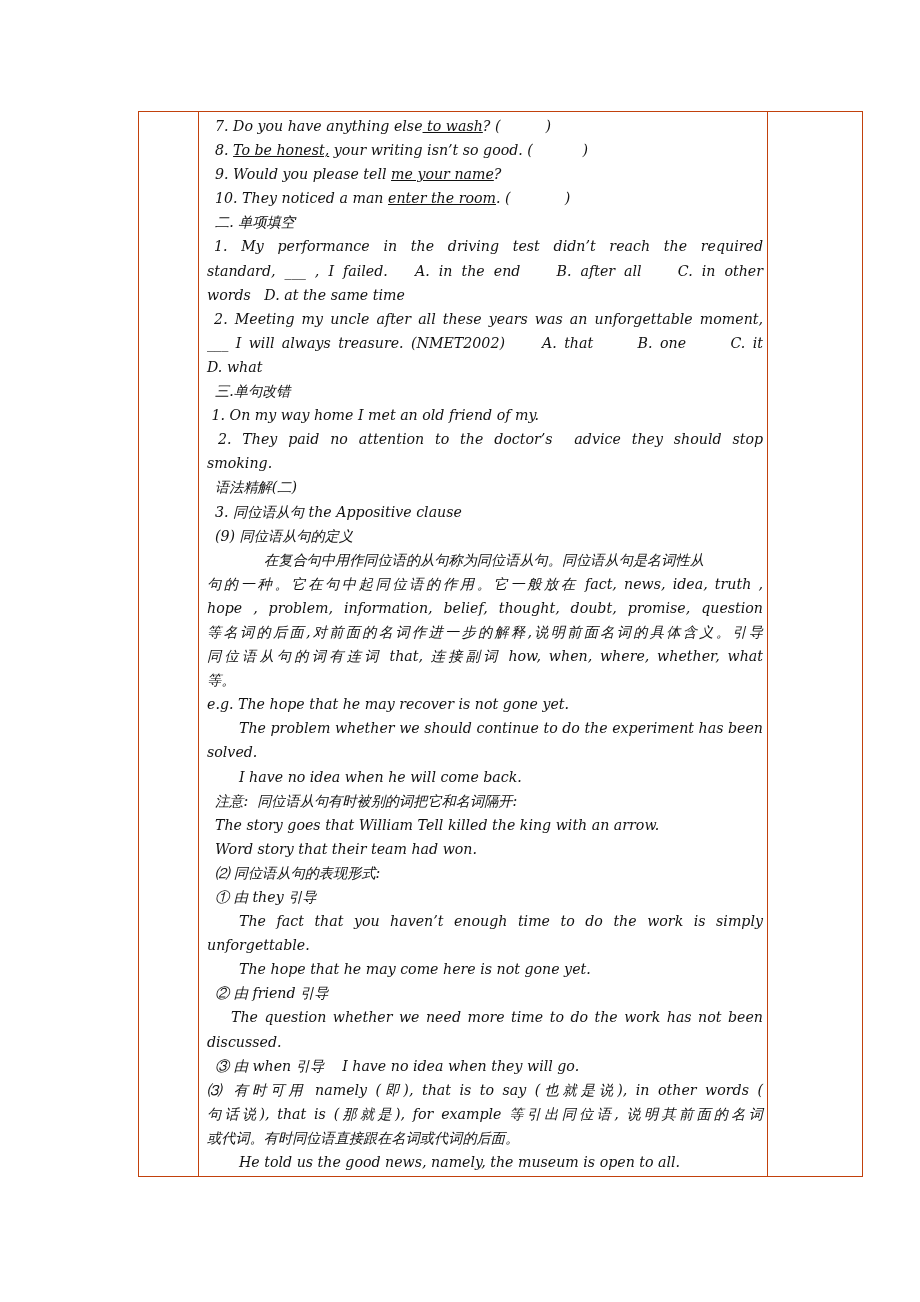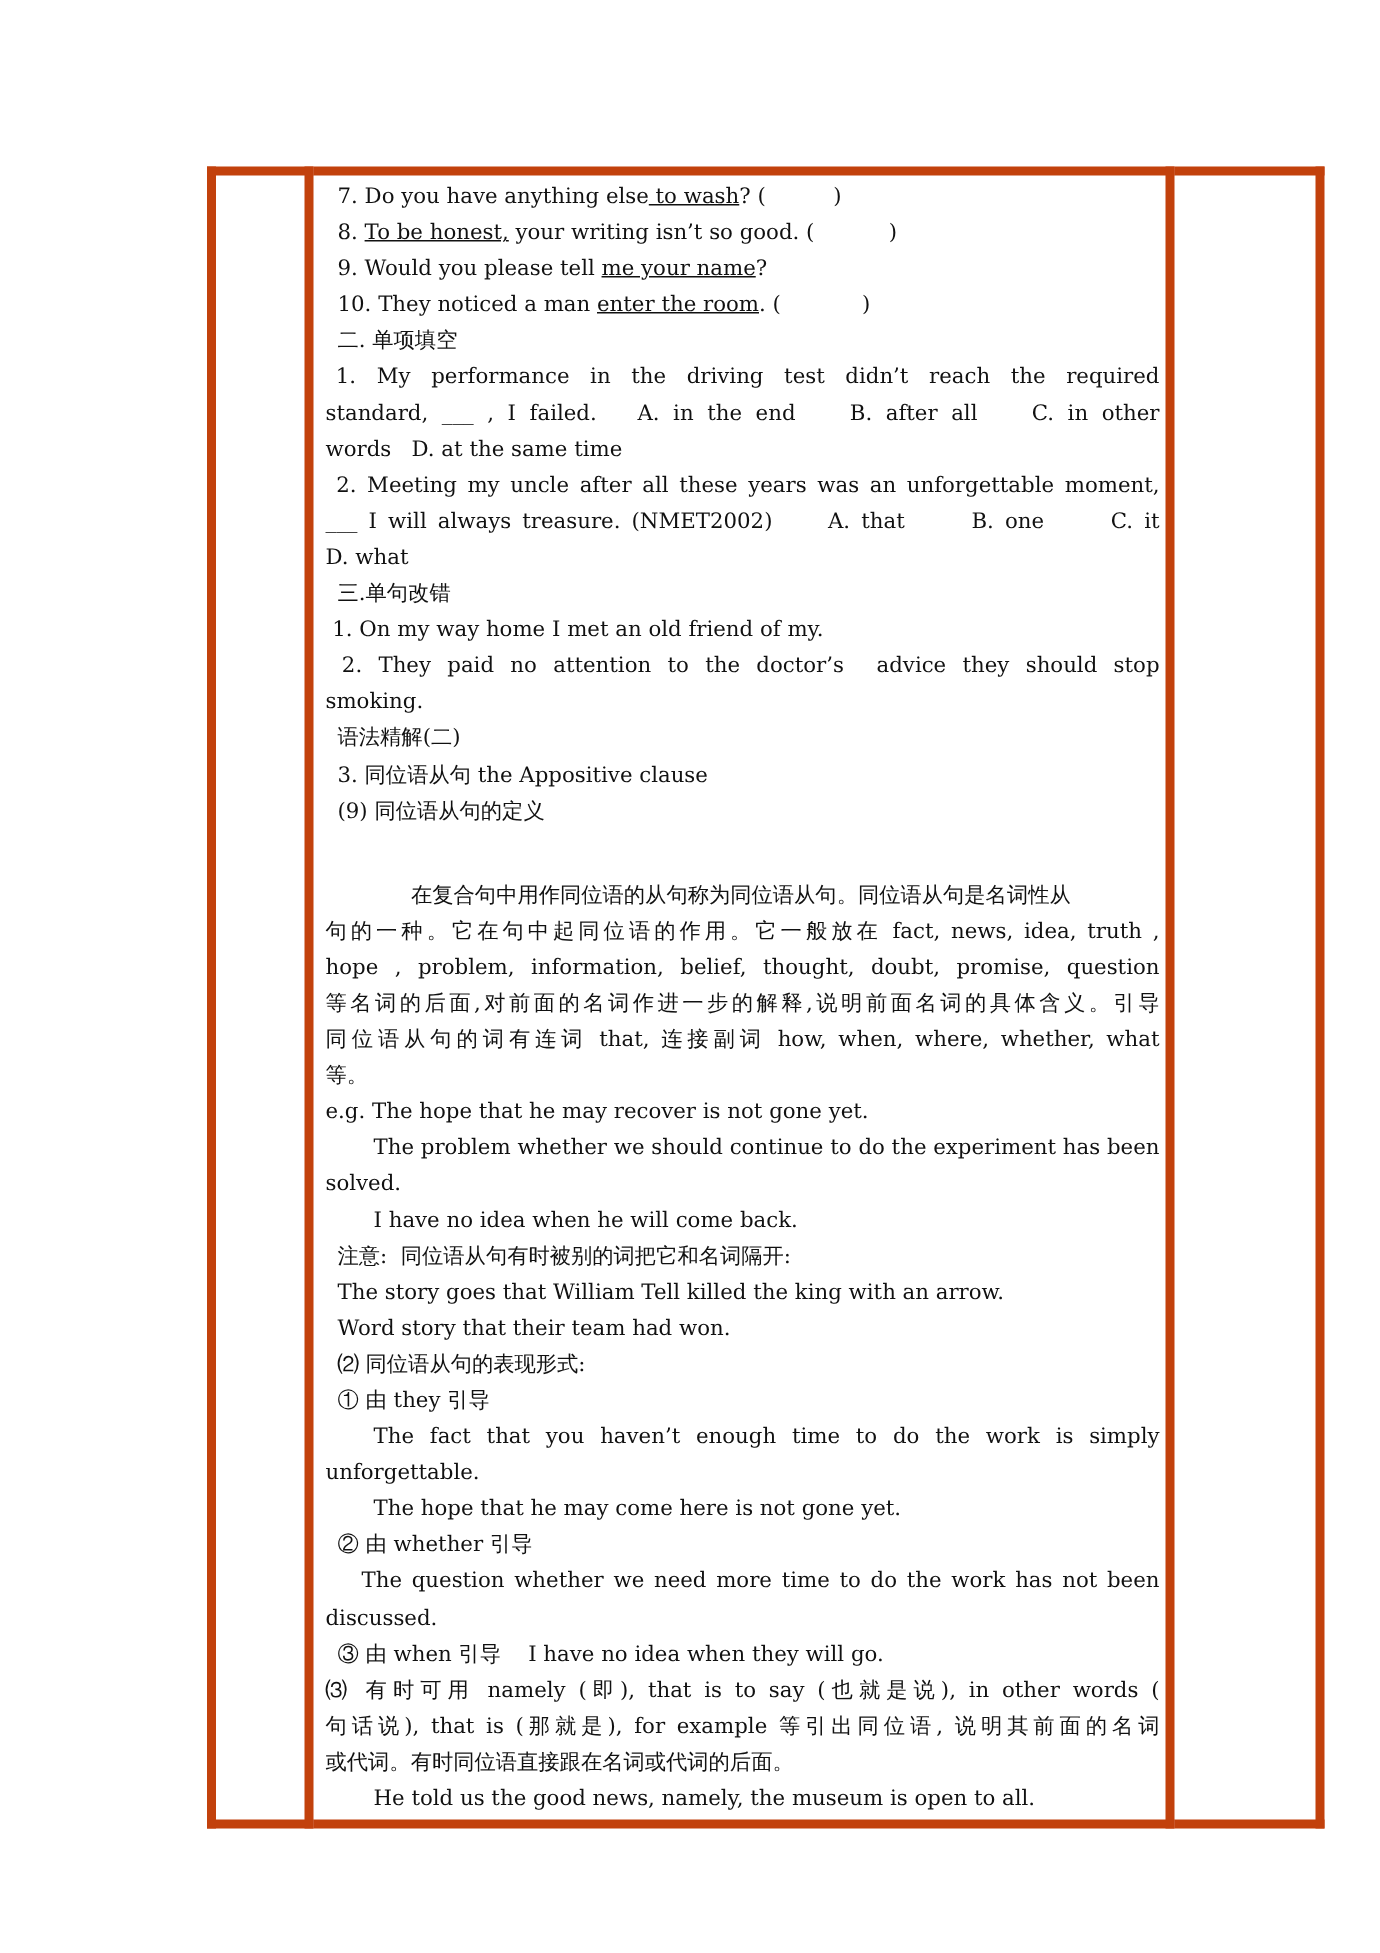--- a/index.html
+++ b/index.html
@@ -1,28 +1,28 @@
 <!DOCTYPE html>
 <html><head>
 <meta charset="utf-8">
 <style>
   html, body { margin: 0; padding: 0; background: #ffffff; }
   body { width: 920px; height: 1302px; position: relative; font-family: "DejaVu Serif", "Liberation Serif", serif; color: #111; }
   .page { position: absolute; left: 0; top: 0; width: 920px; height: 1302px; }
   table.doc { position: absolute; left: 138px; top: 111px; border-collapse: collapse; table-layout: fixed; width: 725px; }
-  table.doc td { border: 6px solid #c2410c; vertical-align: top; padding: 0; }
+  table.doc td { border: 1px solid #c2410c; vertical-align: top; padding: 0; font-style: italic; }
   td.c1 { width: 59px; }
   td.c2 { width: 568px; }
   td.c3 { width: 94px; }
   .content { padding: 2px 4px 2px 8px; }
   .line { font-size: 14.2px; line-height: 24.1px; white-space: pre-wrap; letter-spacing: 0; }
   .justify { text-align: justify; text-align-last: justify; }
   .ind1 { padding-left: 8px; }
   .ind2 { padding-left: 32px; }
-  .ind3 { padding-left: 57px; margin-top: 32px; }
+  .ind3 { padding-left: 57px; }
   .ind4 { padding-left: 24px; }
   .u { text-decoration: underline; }
 </style>
 </head>
 <body>
 
 <div class="page">
 <table class="doc">
 <tbody>
         <tr>
@@ -64,21 +64,21 @@
   <div class="line ind2">I have no idea when he will come back.</div>
   <div class="line ind1">注意:  同位语从句有时被别的词把它和名词隔开:</div>
   <div class="line ind1">The story goes that William Tell killed the king with an arrow.</div>
   <div class="line ind1">Word story that their team had won.</div>
 
   <div class="line ind1">⑵ 同位语从句的表现形式:</div>
   <div class="line ind1">① 由 they 引导</div>
   <div class="line ind2 justify">The fact that you haven’t enough time to do the work is simply</div>
   <div class="line">unforgettable.</div>
   <div class="line ind2">The hope that he may come here is not gone yet.</div>
-  <div class="line ind1">② 由 whether 引导</div>
+  <div class="line ind1">② 由 friend 引导</div>
   <div class="line ind4 justify">The question whether we need more time to do the work has not been</div>
   <div class="line">discussed.</div>
   <div class="line ind1">③ 由 when 引导    I have no idea when they will go.</div>
 
   <div class="line justify">⑶ 有时可用 namely (即), that is to say (也就是说), in other words (</div>
   <div class="line justify">句话说), that is (那就是), for example 等引出同位语, 说明其前面的名词</div>
   <div class="line">或代词。有时同位语直接跟在名词或代词的后面。</div>
   <div class="line ind2">He told us the good news, namely, the museum is open to all.</div>
 
 </div>

